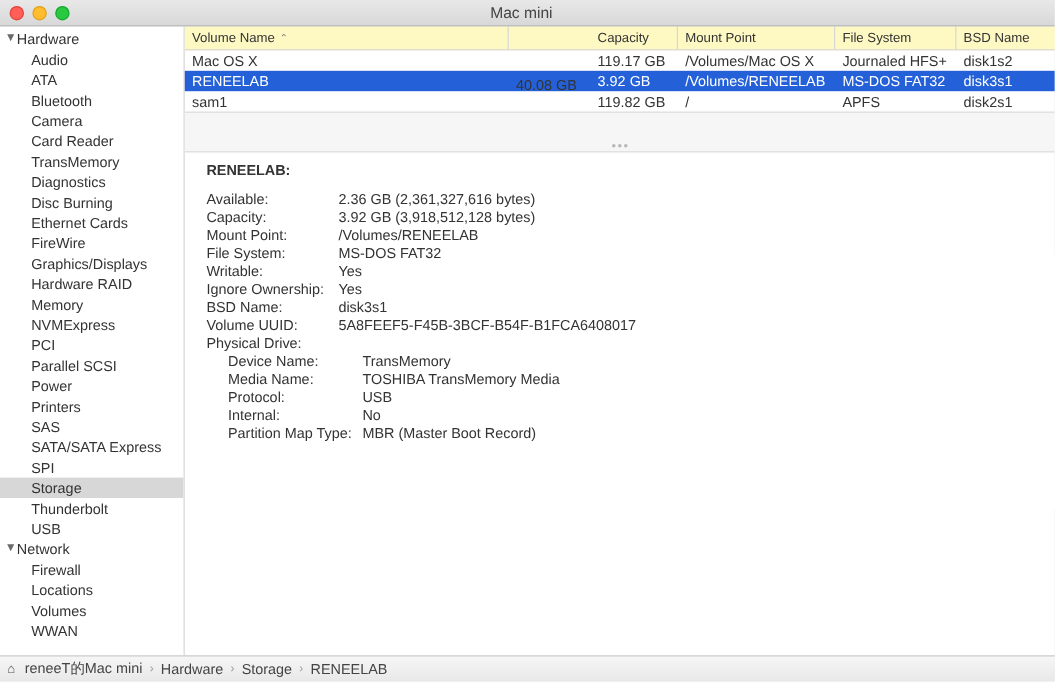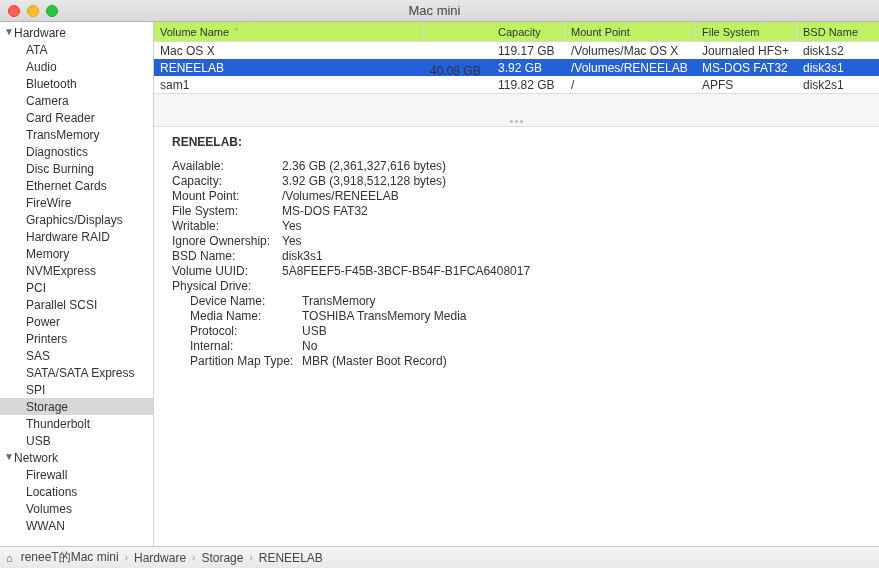--- a/index.html
+++ b/index.html
@@ -42,21 +42,21 @@
     width: 10px; display:inline-block; color:#6b6b6b; font-size:10px;
     transform: translateY(-1px);
   }
   .cat-label { font-weight: 400; }
   .item {
     padding: 1.5px 6px 1.5px 26px; font-size: 12px; color:#333; cursor:default;
   }
   .item.selected { background: #d7d7d7; }
   .content { flex:1; display:flex; flex-direction:column; background:#fff; }
   .table-header {
-    display:flex; background:#bef264; border-bottom:1px solid #d7d7d7; height:20px;
+    display:flex; background:#fef9c3; border-bottom:1px solid #d7d7d7; height:20px;
     font-size:11px; color:#333;
   }
   .table-header .col {
     border-right:1px solid #d7d7d7; padding:3px 6px; display:flex;
     align-items:center; justify-content:flex-start;
   }
   .table-header .col .caret { margin-left:4px; font-size:8px; color:#7a7a7a; }
   .table-body { }
   .row { display:flex; height:17px; font-size:12px; align-items:center; }
   .row .cell { padding:0 6px; overflow:hidden; white-space:nowrap; }
@@ -106,22 +106,22 @@
   </div>
   <div class="title">Mac mini</div>
 </div>
 
 <div class="main">
   <div class="sidebar" id="sidebar">
       <div class="cat">
         <span class="tri">▼</span>
         <span class="cat-label">Hardware</span>
       </div>
+      <div class="item">Audio</div>
       <div class="item">ATA</div>
-      <div class="item">Audio</div>
       <div class="item">Bluetooth</div>
       <div class="item">Camera</div>
       <div class="item">Card Reader</div>
       <div class="item">TransMemory</div>
       <div class="item">Diagnostics</div>
       <div class="item">Disc Burning</div>
       <div class="item">Ethernet Cards</div>
       <div class="item">FireWire</div>
       <div class="item">Graphics/Displays</div>
       <div class="item">Hardware RAID</div>

